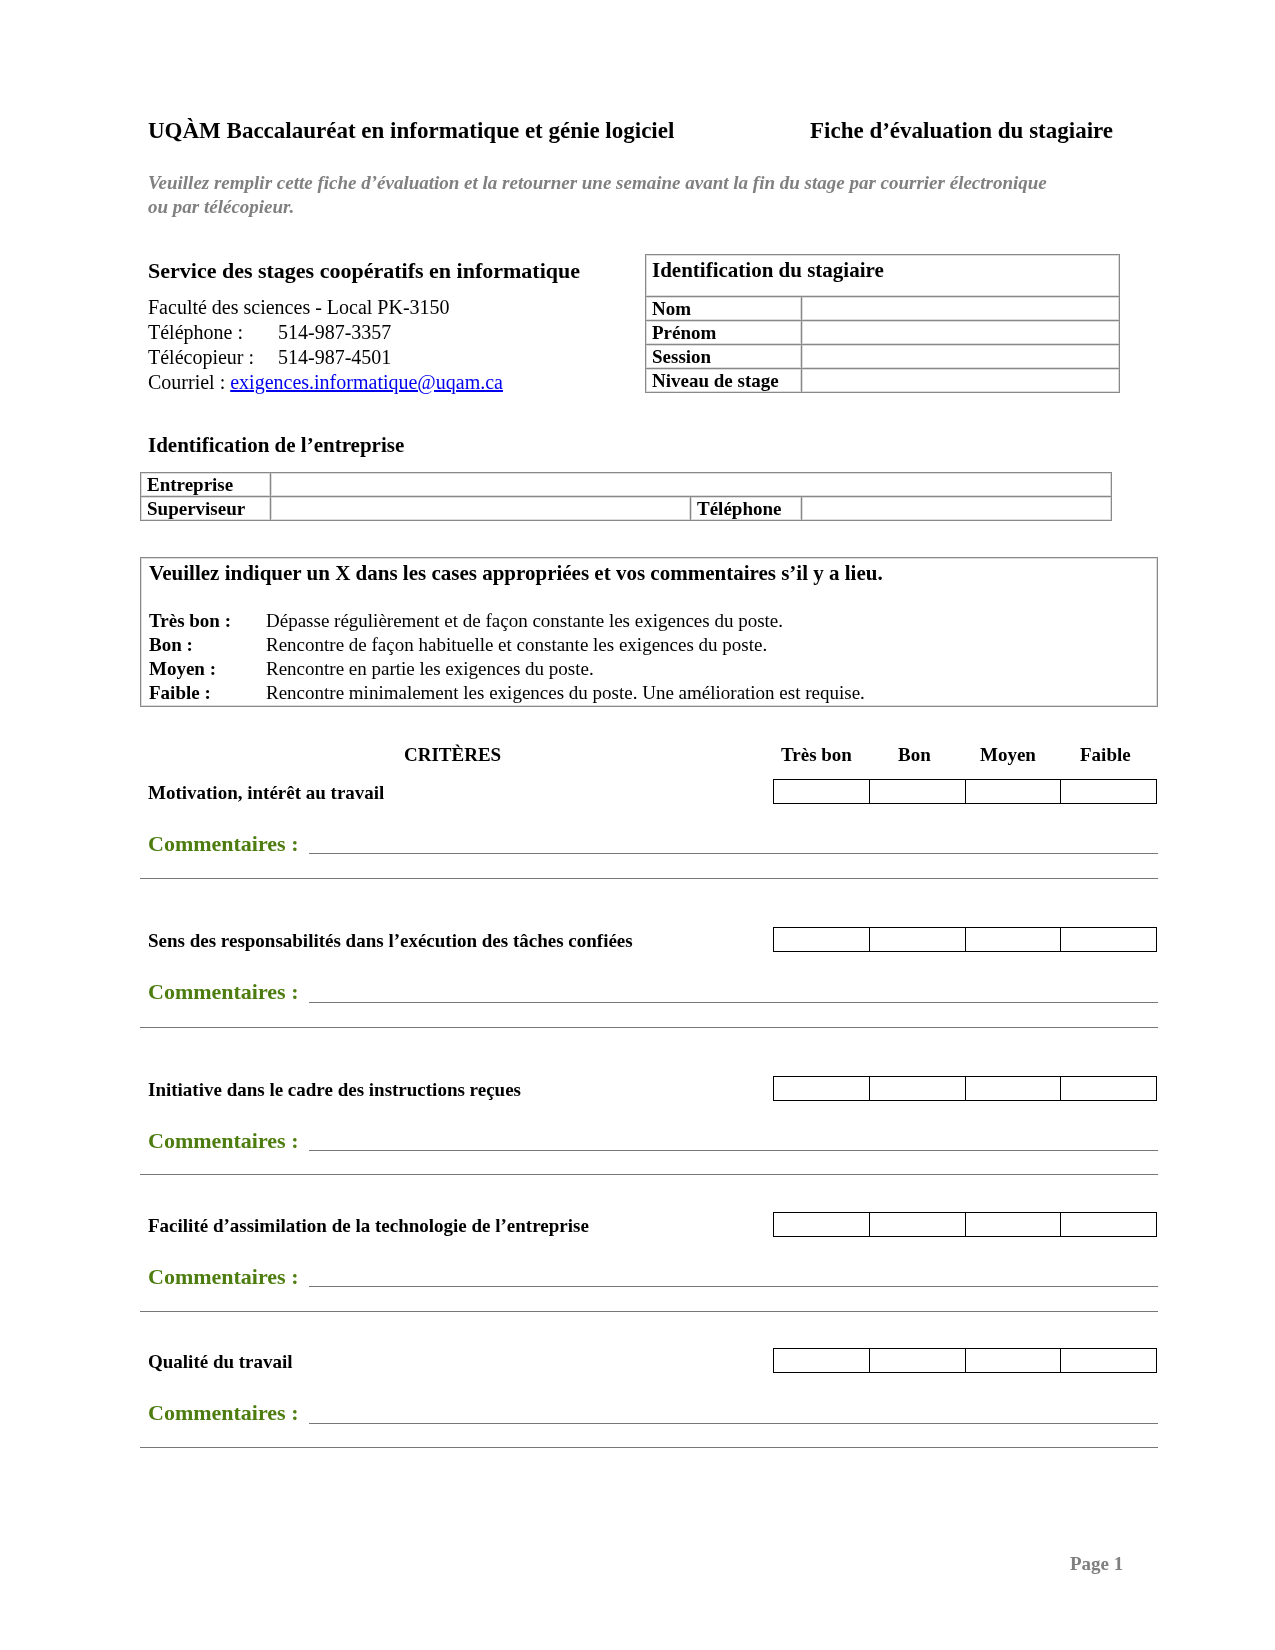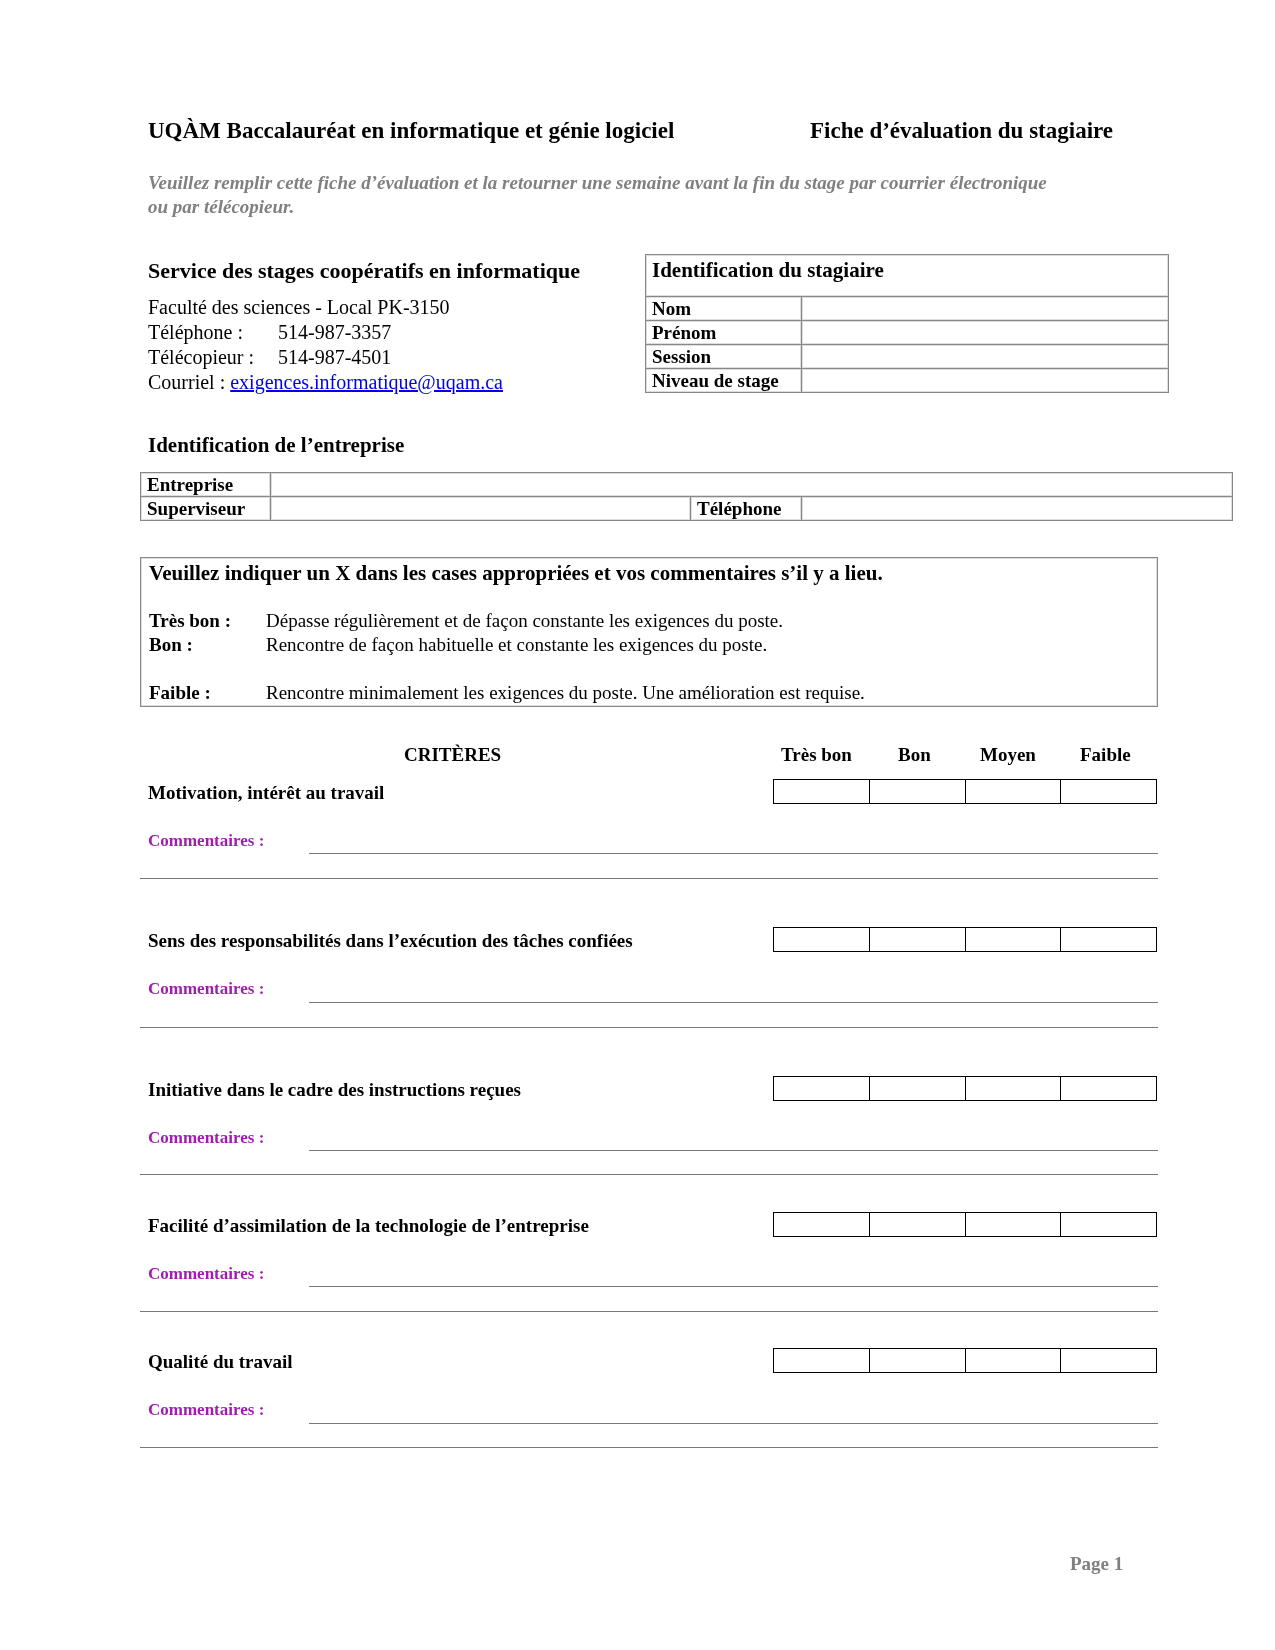--- a/index.html
+++ b/index.html
@@ -15,21 +15,21 @@
   table.form { border-collapse:collapse; position:absolute; }
   table.form td { border:1px solid #888; border-style:solid; box-shadow: inset 0 0 0 1px #ddd; padding:0 6px; font-size:19px; height:24px; line-height:22px; box-sizing:border-box; }
   table.form td.lbl { font-weight:bold; }
   .legend { position:absolute; left:140px; top:557px; width:1018px; height:150px; border:1px solid #888; box-shadow: inset 0 0 0 1px #ddd; box-sizing:border-box; }
   .legend-row { position:absolute; left:8px; font-size:19px; line-height:22px; white-space:nowrap; }
   .legend-row .k { display:inline-block; width:117px; font-weight:bold; }
   .rating { position:absolute; left:773px; width:384px; height:25px; display:flex; border:1.5px solid #000; box-sizing:border-box; }
   .rating .cell { flex:1; border-right:1px solid #000; }
   .rating .cell:last-child { border-right:none; }
   .crit-label { position:absolute; left:148px; font-size:19px; font-weight:bold; white-space:nowrap; }
-  .com-label { position:absolute; left:148px; font-size:17px; font-weight:bold; color:#a21caf; }
+  .com-label { position:absolute; left:148px; font-size:22px; font-weight:bold; color:#4d7c0f; }
   .line1 { position:absolute; left:309px; width:849px; height:0; border-top:1.5px solid #777; }
   .line2 { position:absolute; left:140px; width:1018px; height:0; border-top:1.5px solid #777; }
   .colhdr { position:absolute; top:744px; font-size:19px; font-weight:bold; white-space:nowrap; }
   .footer { position:absolute; left:1070px; top:1553px; font-size:19px; font-weight:bold; color:#808080; }
 </style>
 </head>
 <body>
 
 <div class="abs title" style="left:148px; top:118px;">UQÀM  Baccalauréat en informatique et génie logiciel</div>
 <div class="abs title" style="left:810px; top:118px;">Fiche d’évaluation du stagiaire</div>
@@ -40,21 +40,21 @@
 <div class="abs t20" style="left:148px; top:296px; white-space:nowrap;">Faculté des sciences - Local PK-3150</div>
 <div class="abs t20" style="left:148px; top:321px; white-space:nowrap;">Téléphone :</div>
 <div class="abs t20" style="left:278px; top:321px; white-space:nowrap;">514-987-3357</div>
 <div class="abs t20" style="left:148px; top:346px; white-space:nowrap;">Télécopieur :</div>
 <div class="abs t20" style="left:278px; top:346px; white-space:nowrap;">514-987-4501</div>
 <div class="abs t20" style="left:148px; top:371px; white-space:nowrap;">
   <span>Courriel :</span>
   <a class="link">exigences.informatique@uqam.ca</a>
 </div>
 
-<table class="form" style="left:645px; top:254px; width:524px;">
+<table class="form" style="left:645px; top:254px; width:475px;">
   <tbody>
       <tr>
     <td colspan="2" class="lbl" style="height:42px; font-size:21px; vertical-align:top; padding-top:4px;">Identification du stagiaire</td>
   </tr>
   <tr>
     <td class="lbl" style="width:156px;">Nom</td>
     <td></td>
   </tr>
   <tr>
     <td class="lbl">Prénom</td>
@@ -65,21 +65,21 @@
     <td></td>
   </tr>
   <tr>
     <td class="lbl" style="white-space:nowrap;">Niveau de stage</td>
     <td></td>
   </tr>
 </tbody>
   </table>
 
 <div class="abs bold t21" style="left:148px; top:433px; white-space:nowrap;">Identification de l’entreprise</div>
-<table class="form" style="left:140px; top:472px; width:1093px;">
+<table class="form" style="left:140px; top:472px; width:972px;">
   <tbody>
       <tr>
     <td class="lbl" style="width:130px;">Entreprise</td>
     <td colspan="3"></td>
   </tr>
   <tr>
     <td class="lbl">Superviseur</td>
     <td style="width:420px;"></td>
     <td class="lbl" style="width:111px;">Téléphone</td>
     <td></td>
@@ -87,20 +87,23 @@
 </tbody>
   </table>
 
 <div class="legend">
   <div class="legend-row bold" style="top:4px; font-size:21px;">Veuillez indiquer un X dans les cases appropriées et vos commentaires s’il y a lieu.</div>
   <div class="legend-row" style="top:52px;">
     <span class="k">Très bon :</span><span>Dépasse régulièrement et de façon constante les exigences du poste.</span>
   </div>
   <div class="legend-row" style="top:76px;">
     <span class="k">Bon :</span><span>Rencontre de façon habituelle et constante les exigences du poste.</span>
+  </div>
+  <div class="legend-row" style="top:100px;">
+    <span class="k">Moyen :</span><span>Rencontre en partie les exigences du poste.</span>
   </div>
   <div class="legend-row" style="top:124px;">
     <span class="k">Faible :</span><span>Rencontre minimalement les exigences du poste. Une amélioration est requise.</span>
   </div>
 </div>
 
 <div class="colhdr" style="left:404px;">CRITÈRES</div>
 <div class="colhdr" style="left:781px;">Très bon</div>
 <div class="colhdr" style="left:898px;">Bon</div>
 <div class="colhdr" style="left:980px;">Moyen</div>

